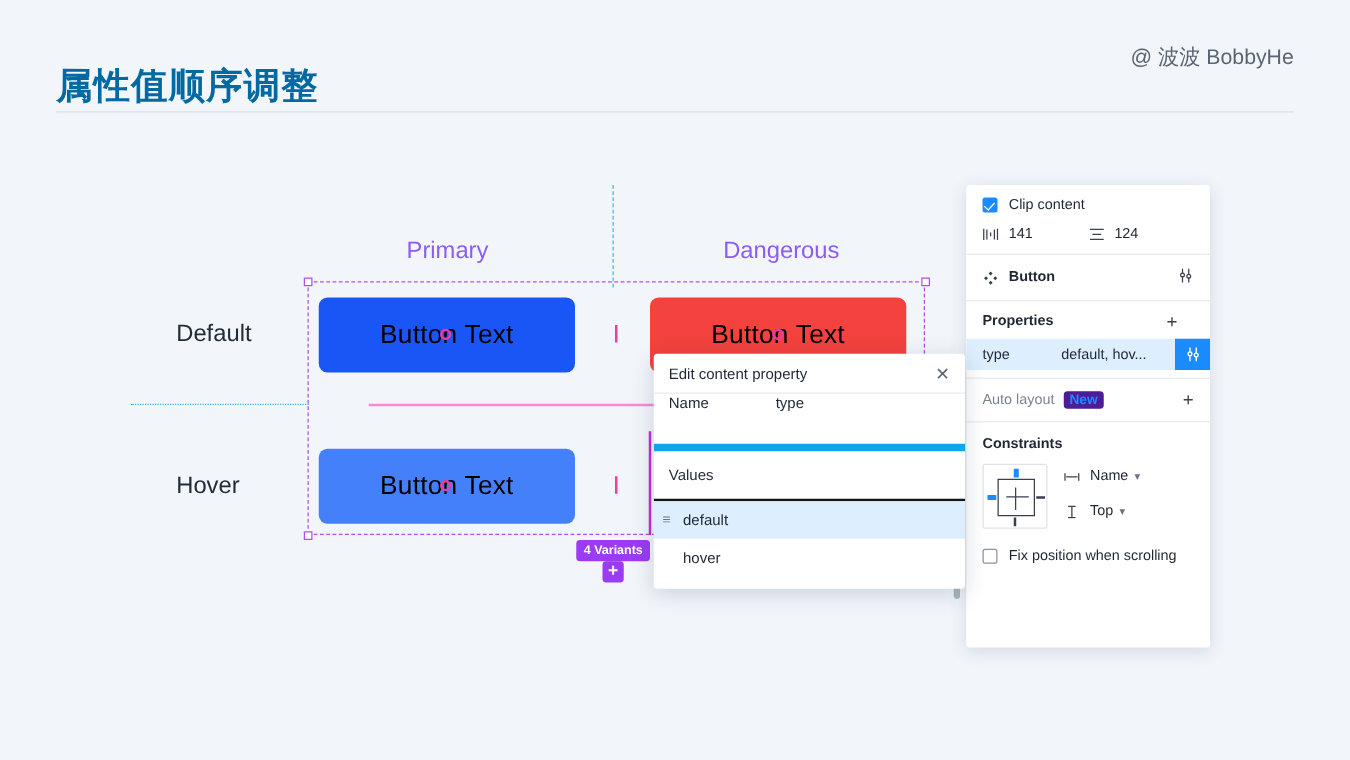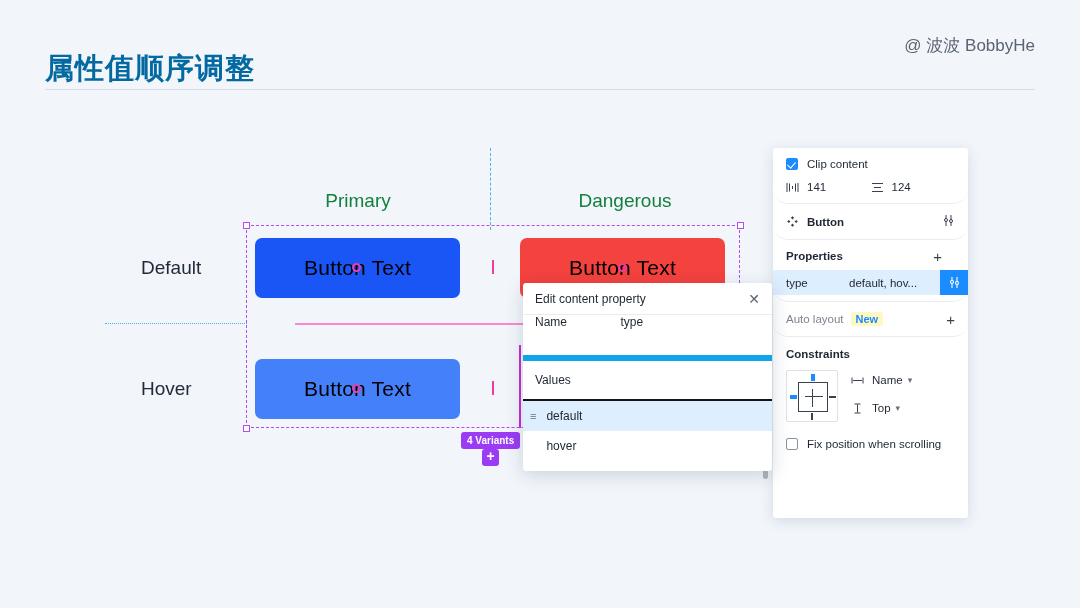--- a/index.html
+++ b/index.html
@@ -52,21 +52,21 @@
   .handle {
     position: absolute; width: 7px; height: 7px;
     background: #ffffff; border: 1px solid #b44cf0;
   }
   .magenta-edge {
     position: absolute; width: 2px; background: #c62cd4;
   }
 
   
   .col-label {
-    position: absolute; font-size: 19px; color: #15803d; text-align: center;
+    position: absolute; font-size: 19px; color: #8b5cf6; text-align: center;
   }
   .row-label {
     position: absolute; font-size: 19px; color: #222b38;
   }
 
   
   .vbtn {
     position: absolute; border-radius: 7px;
     display: flex; align-items: center; justify-content: center;
     color: #000000; font-size: 21px; letter-spacing: .2px;
@@ -90,21 +90,21 @@
   }
 
   
   .inspector {
     position: absolute; left: 773px; top: 148px; width: 195px; height: 370px;
     background: #ffffff; border-radius: 3px;
     box-shadow: 0 3px 14px rgba(30,45,70,.14);
     font-size: 11.5px; color: #1e2733;
     overflow: hidden;
   }
-  .insp-sec { border-bottom: 1px solid #e8ebef; padding: 10px 13px; border-radius: 15px; }
+  .insp-sec { border-bottom: 1px solid #e8ebef; padding: 10px 13px; }
   .insp-sec.last { border-bottom: none; }
   .insp-row { display: flex; align-items: center; }
   .insp-row + .insp-row { margin-top: 11px; }
   .cb {
     width: 12px; height: 12px; border-radius: 2px; background: #1a8cff;
     position: relative; margin-right: 9px; flex: none;
   }
   .cb:after {
     content: ""; position: absolute; left: 3px; top: 2px;
     width: 4px; height: 7px; border: solid #fff; border-width: 0 1.7px 1.7px 0;
@@ -124,21 +124,21 @@
     position: relative;
   }
   .prop-row.sel { background: #ddeeff; }
   .prop-name { width: 63px; }
   .prop-val { color: #1e2733; }
   .prop-btn {
     position: absolute; right: 0; top: 0; width: 28px; height: 25px;
     background: #1a8cff; display: flex; align-items: center; justify-content: center;
   }
   .new-badge {
-    background: #fef9c3; color: #1a8cff; font-weight: bold;
+    background: #4c1d95; color: #1a8cff; font-weight: bold;
     padding: 1px 5px; border-radius: 3px; font-size: 11px; margin-left: 7px;
   }
   .muted { color: #7c848f; }
   .plus-btn { margin-left: auto; color: #39414d; font-size: 15px; line-height: 11px; }
   .constraint-box {
     width: 52px; height: 52px; border: 1px solid #dfe3e8; border-radius: 2px;
     position: relative; flex: none;
   }
   .cbox-inner {
     position: absolute; left: 11px; top: 11px; width: 30px; height: 30px;

